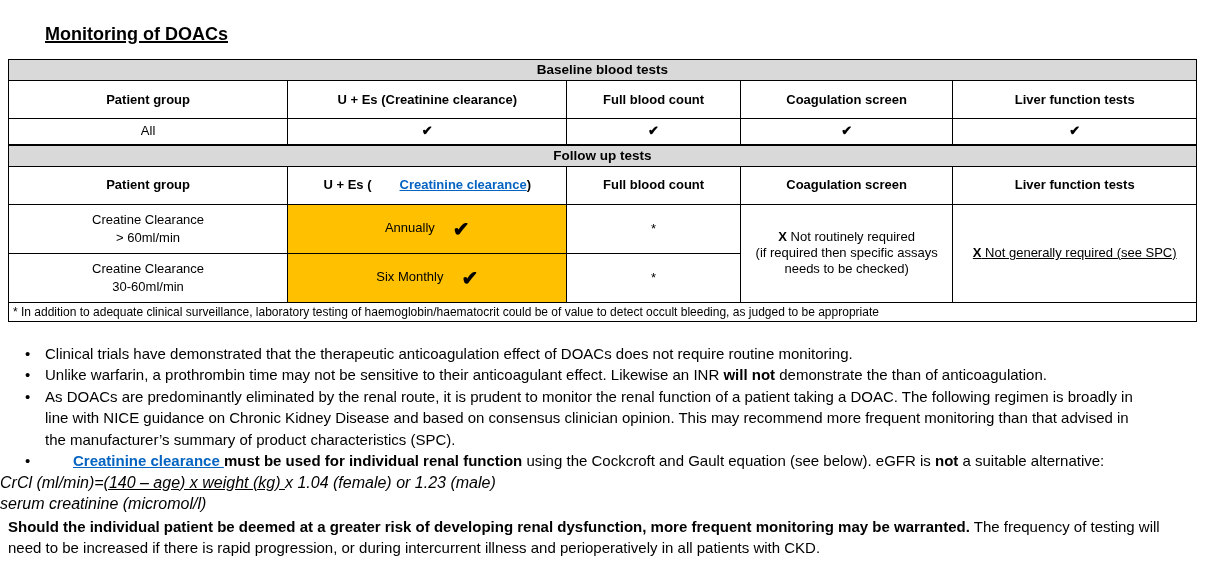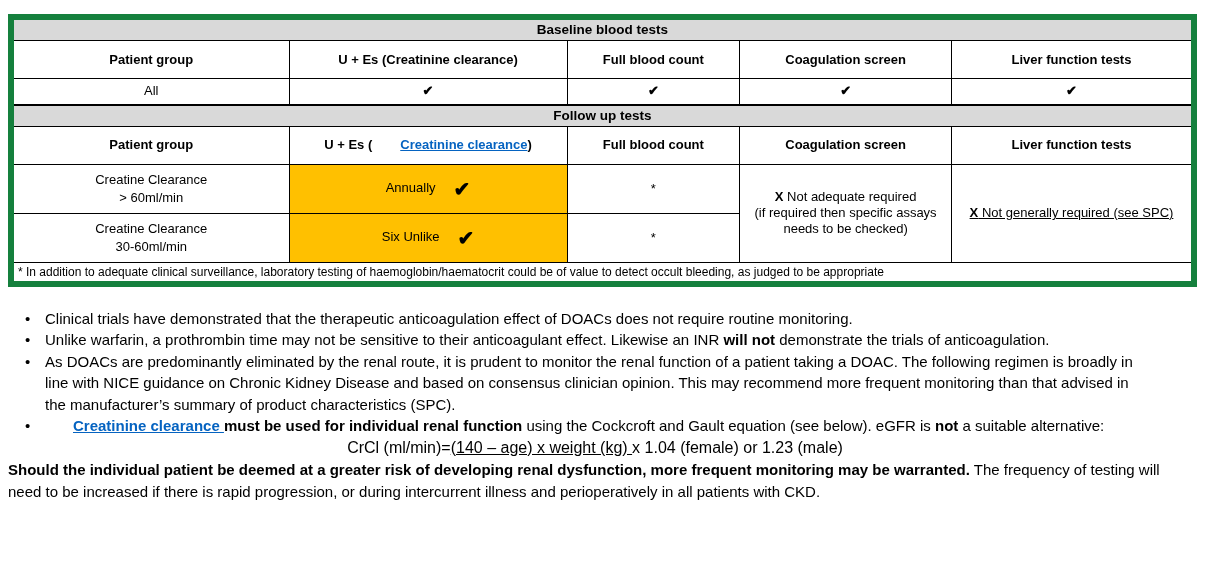--- a/index.html
+++ b/index.html
@@ -20,21 +20,21 @@
     text-decoration: underline;
     text-decoration-thickness: 2px;
     display: inline-block;
   }
 
   table.monitoring {
     border-collapse: collapse;
     table-layout: fixed;
     width: 1189px;
     margin: 14px 0 0 8px;
-    border: 6px solid #15803d;
+    border: 1px solid #15803d;
   }
   table.monitoring td {
     border: 1px solid #000;
     text-align: center;
     vertical-align: middle;
     font-size: 13px;
     padding: 2px 4px;
     line-height: 16px;
   }
   tr.section-row td {
@@ -71,29 +71,30 @@
     font-size: 12px;
     height: 18px;
     line-height: 14px;
   }
 
   .notes { margin: 21px 0 0 0; width: 1160px; font-size: 15px; }
   .bullet { display: flex; line-height: 21.5px; }
   .bullet .dot { flex: 0 0 20px; margin-left: 25px; }
   .bullet .content { flex: 1; padding-right: 20px; }
   b, .bold { font-weight: bold; }
-  .formula { text-align: center; width: 1190px; line-height: 21.5px; }
+  .formula { width: 1190px; line-height: 21.5px; font-style: italic; }
   .frac-top { text-decoration: underline; }
   .closing { margin: 1px 30px 0 8px; line-height: 21.5px; font-size: 15px; }
 </style>
 </head>
 <body>
 
 <div class="page">
 
+  <h1 class="title">Monitoring of DOACs</h1>
 
   <table class="monitoring">
     <colgroup>
       <col style="width:23.5%">
         <col style="width:23.5%">
         <col style="width:14.6%">
         <col style="width:17.9%">
         <col style="width:20.5%">
     </colgroup>
     <tbody>
@@ -132,69 +133,70 @@
           <div>&gt; 60ml/min</div>
         </td>
         <td class="highlight-cell">
           <div class="highlight-inner">
             <span>Annually</span>
             <span class="big-check">✔</span>
           </div>
         </td>
         <td class="star-cell">*</td>
         <td class="note-cell" rowspan="2">
-          <div><b>X</b><span> Not adequate required</span></div>
+          <div><b>X</b><span> Not routinely required</span></div>
           <div>(if required then specific assays</div>
           <div>needs to be checked)</div>
         </td>
         <td class="liver-cell" rowspan="2">
           <b>X</b><span> Not generally required (see SPC)</span>
         </td>
       </tr>
 
       <tr class="tall-row">
         <td class="group-cell">
           <div>Creatine Clearance</div>
           <div>30-60ml/min</div>
         </td>
         <td class="highlight-cell">
           <div class="highlight-inner">
-            <span>Six Unlike</span>
+            <span>Six Monthly</span>
             <span class="big-check">✔</span>
           </div>
         </td>
         <td class="star-cell">*</td>
       </tr>
 
       <tr class="footnote-row">
         <td colspan="5">* In addition to adequate clinical surveillance, laboratory testing of haemoglobin/haematocrit could be of value to detect  occult bleeding, as judged to be appropriate</td>
       </tr>
     </tbody>
   </table>
 
   <div class="notes">
     <div class="bullet">
       <span class="dot">•</span>
       <span class="content">Clinical trials have demonstrated that the therapeutic anticoagulation effect of DOACs does not require routine monitoring.</span>
     </div>
     <div class="bullet">
       <span class="dot">•</span>
-      <span class="content"><span>Unlike warfarin, a prothrombin time may not be sensitive to their anticoagulant effect. Likewise an INR </span><b>will not</b><span> demonstrate the trials of anticoagulation.</span></span>
+      <span class="content"><span>Unlike warfarin, a prothrombin time may not be sensitive to their anticoagulant effect. Likewise an INR </span><b>will not</b><span> demonstrate the than of anticoagulation.</span></span>
     </div>
     <div class="bullet">
       <span class="dot">•</span>
       <span class="content">As DOACs are predominantly eliminated by the renal route, it is prudent to monitor the renal function of a patient taking a DOAC. The following regimen is broadly in line with  NICE guidance on Chronic Kidney Disease and based on consensus clinician opinion. This may recommend more frequent monitoring than that advised in the manufacturer’s  summary of product characteristics (SPC).</span>
     </div>
     <div class="bullet">
       <span class="dot">•</span>
       <span class="content"><a class="link bold">Creatinine clearance </a><b>must be used for individual renal function</b><span> using the Cockcroft and Gault equation (see below). eGFR is </span><b>not</b><span> a suitable alternative:</span></span>
     </div>
   </div>
 
   <div class="formula">
     <div><span>CrCl (ml/min)=</span><span class="frac-top">(140 – age) x weight (kg) </span><span>x 1.04 (female) or 1.23 (male)</span></div>
+    <div>serum creatinine (micromol/l)</div>
   </div>
 
   <div class="closing">
     <b>Should the individual patient be deemed at a greater risk of developing renal dysfunction, more frequent monitoring may be warranted.</b><span> The frequency of testing will need to be increased if there is rapid progression, or during intercurrent illness and perioperatively in all patients with CKD.</span>
   </div>
 
 </div>
 
 </body></html>

